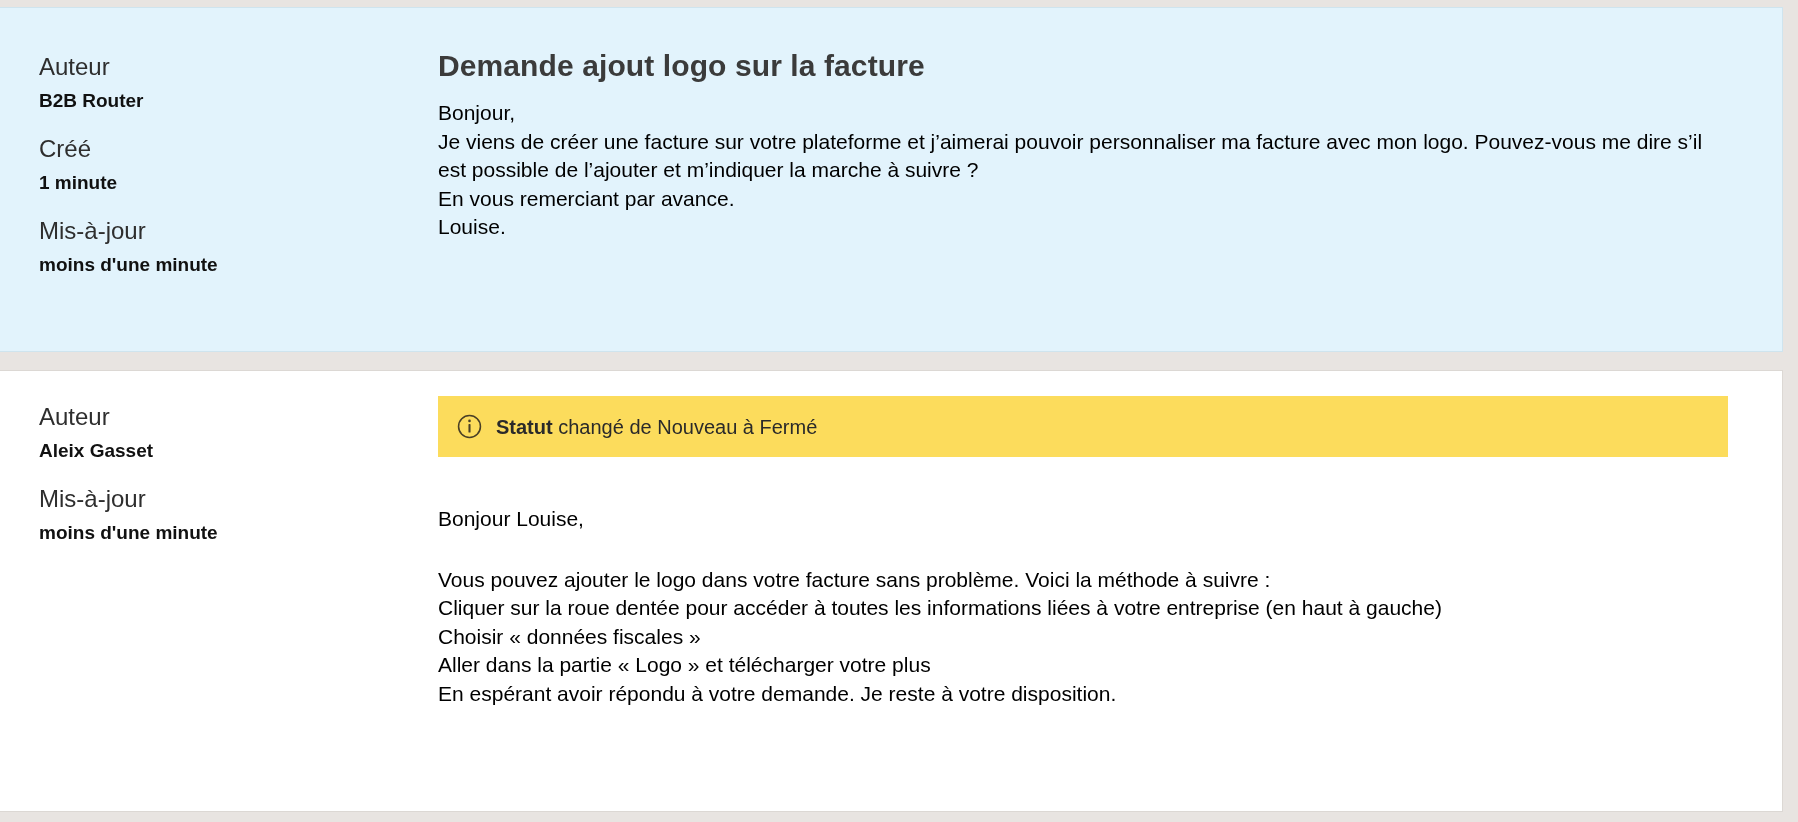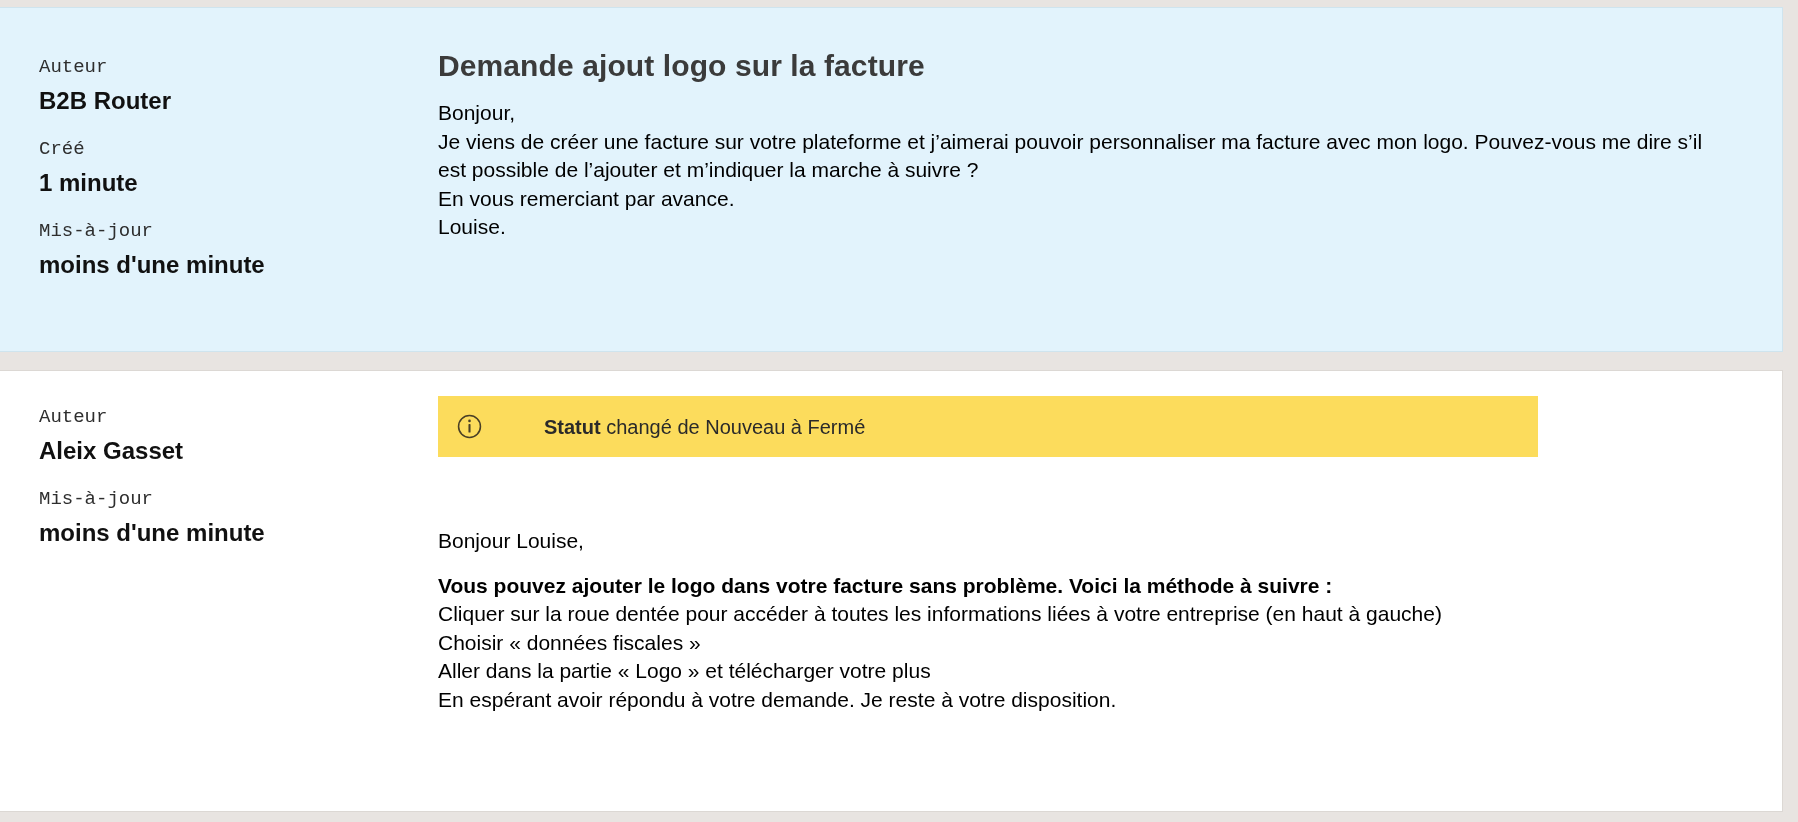--- a/index.html
+++ b/index.html
@@ -58,29 +58,28 @@
     padding-left: 39px;
     padding-top: 8px;
   }
   .meta-block {
     margin-bottom: 22px;
   }
   .meta-block:last-child {
     margin-bottom: 0;
   }
   .meta-label {
-    font-size: 19px;
+    font-size: 24px;
     line-height: 26px;
     color: #2e2e2e;
     font-weight: 400;
     margin-bottom: 8px;
-    font-family: Liberation Mono, monospace;
   }
   .meta-value {
-    font-size: 24px;
+    font-size: 19px;
     line-height: 26px;
     color: #111111;
     font-weight: 700;
   }
 
   
   .body-col {
     flex: 1 1 auto;
     box-sizing: border-box;
     padding-right: 64px;
@@ -100,35 +99,33 @@
   .message-body {
     font-size: 21px;
     line-height: 28.5px;
     color: #000000;
     font-weight: 400;
   }
   .message-body p {
     margin: 0;
   }
   .message-body p.spacer-before {
-    margin-top: 16px;
-    font-weight: bold;
+    margin-top: 32px;
   }
 
   
   .status-banner {
     display: flex;
     align-items: center;
     background: #fcdc5c;
     height: 61px;
-    width: 1100px;
+    width: 1290px;
     box-sizing: border-box;
     padding-left: 19px;
-    margin-bottom: 62px;
-    gap: 48px;
+    margin-bottom: 40px;
   }
   .info-icon {
     flex: 0 0 auto;
     width: 25px;
     height: 25px;
     margin-right: 14px;
     display: block;
   }
   .status-text {
     font-size: 20px;

